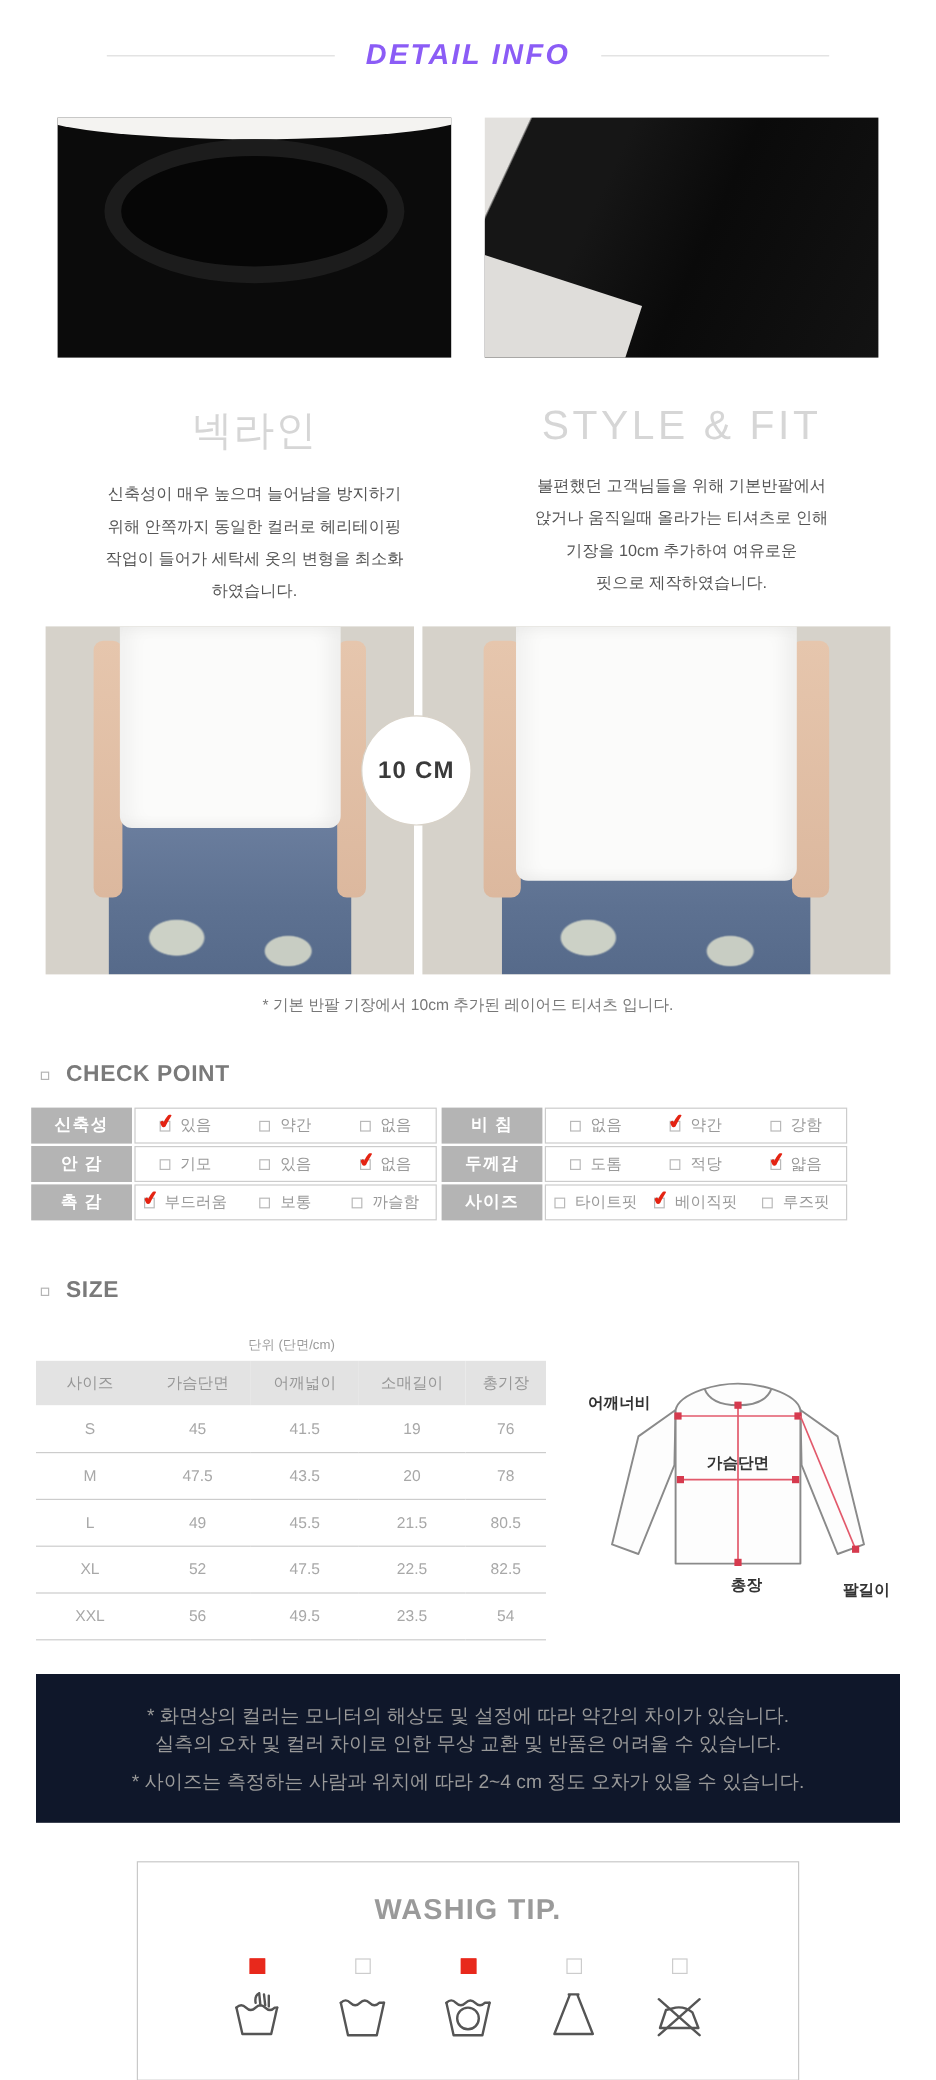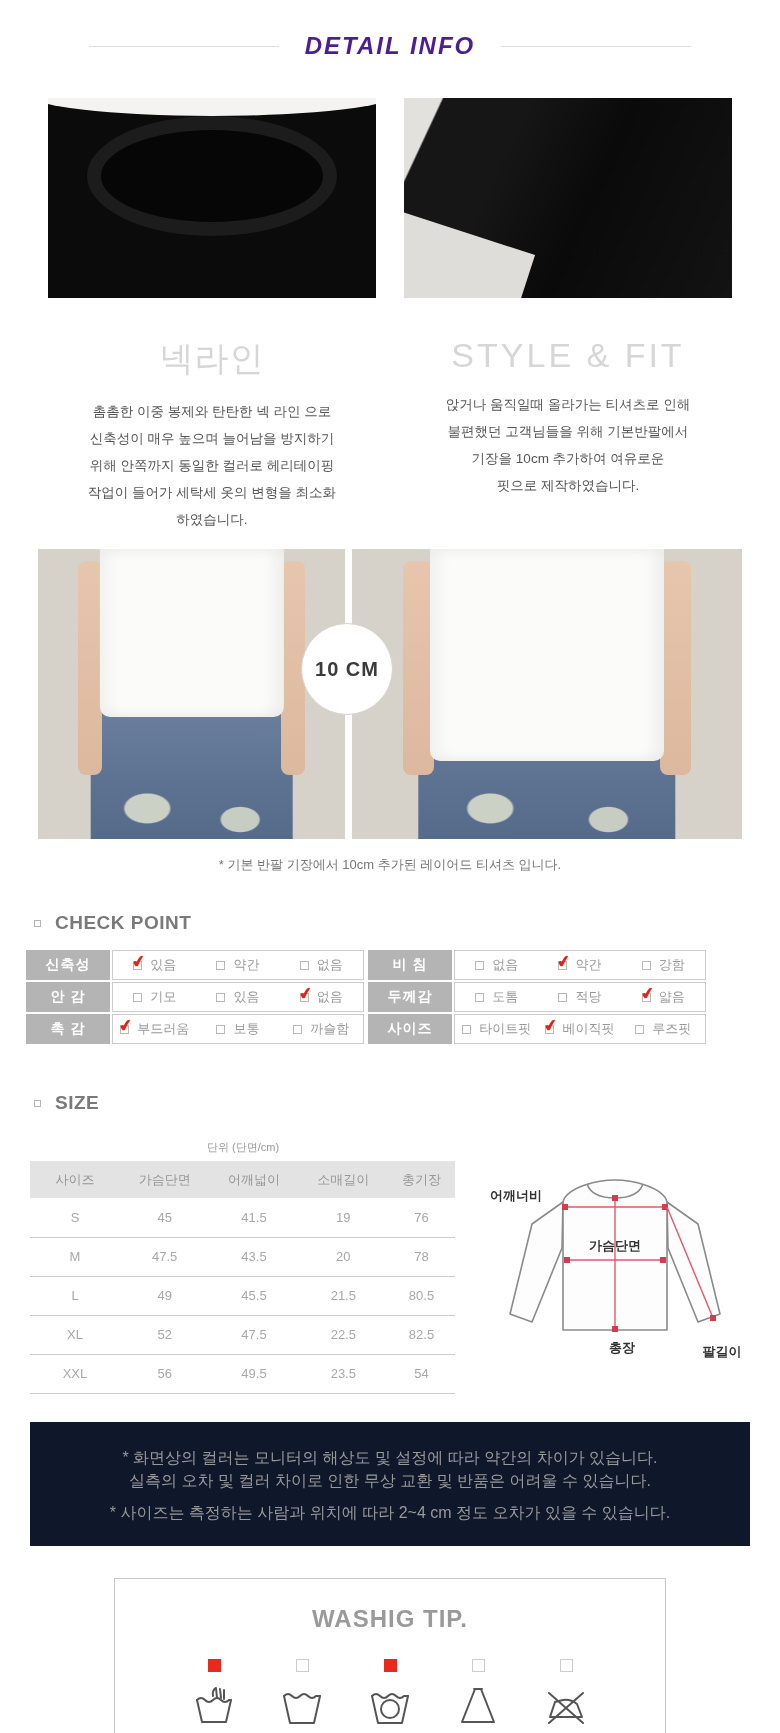--- a/index.html
+++ b/index.html
@@ -5,21 +5,21 @@
   * { margin:0; padding:0; box-sizing:border-box; }
   body {
     width:780px; min-height:1733px; margin:0 auto; background:#fff;
     font-family:"Liberation Sans", sans-serif; color:#555;
   }
   .page { width:780px; position:relative; }
 
   
   .detail-header { margin-top:32px; display:flex; align-items:center; justify-content:center; gap:26px; }
   .detail-header .rule { flex:0 0 190px; height:1px; background:#ddd; }
-  .detail-title { font-size:24px; font-weight:bold; font-style:italic; color:#4c1d95; letter-spacing:2px; }
+  .detail-title { font-size:24px; font-weight:bold; font-style:italic; color:#8b5cf6; letter-spacing:2px; }
 
   
   .product-photos { margin-top:38px; padding:0 48px; display:flex; gap:28px; }
   .pphoto { width:328px; height:200px; background:#0b0b0b; position:relative; overflow:hidden; }
   .pphoto.left::before { content:""; position:absolute; top:-4px; left:-20px; right:-20px; height:22px;
     background:#f4f3f1; border-radius:0 0 50% 50%/0 0 100% 100%; }
   .pphoto.left .collar {
     position:absolute; left:50%; top:18px; width:250px; height:120px; transform:translateX(-50%);
     border:14px solid #1c1c1c; border-radius:50%; background:#060606;
   }
@@ -124,32 +124,31 @@
     <div class="pphoto left">
       <div class="collar"></div>
     </div>
     <div class="pphoto right"></div>
   </div>
 
   <div class="feature-cols">
     <div class="fcol">
       <div class="fcol-title">넥라인</div>
       <div class="fcol-text">
-        <div>촘촘한 이중 봉제와 탄탄한 넥 라인 으로</div>
         <div>신축성이 매우 높으며 늘어남을 방지하기</div>
         <div>위해 안쪽까지 동일한 컬러로 헤리테이핑</div>
         <div>작업이 들어가 세탁세 옷의 변형을 최소화</div>
         <div>하였습니다.</div>
       </div>
     </div>
     <div class="fcol">
       <div class="fcol-title latin">STYLE &amp; FIT</div>
       <div class="fcol-text">
+        <div>불편했던 고객님들을 위해 기본반팔에서</div>
         <div>앉거나 움직일때 올라가는 티셔츠로 인해</div>
-        <div>불편했던 고객님들을 위해 기본반팔에서</div>
         <div>기장을 10cm 추가하여 여유로운</div>
         <div>핏으로 제작하였습니다.</div>
       </div>
     </div>
   </div>
 
   <div class="model-photos">
     <div class="mphoto left">
       <div class="jeans"></div>
       <div class="arm l"></div>

